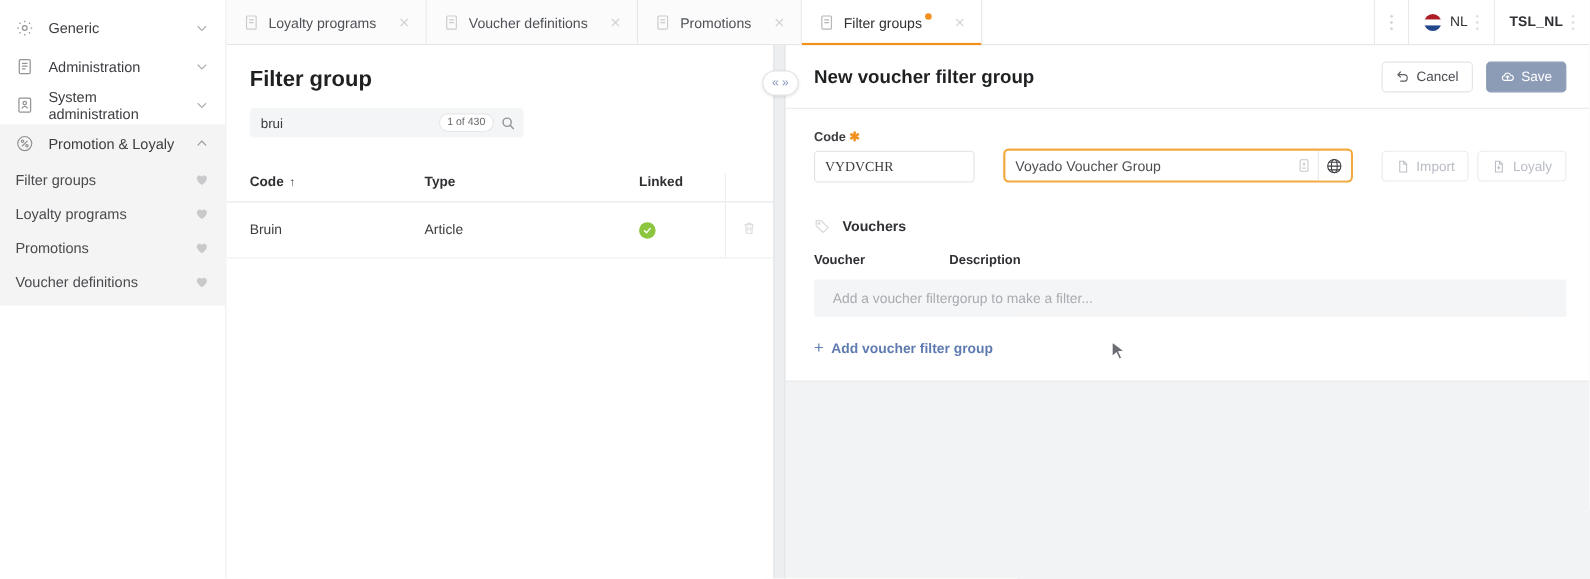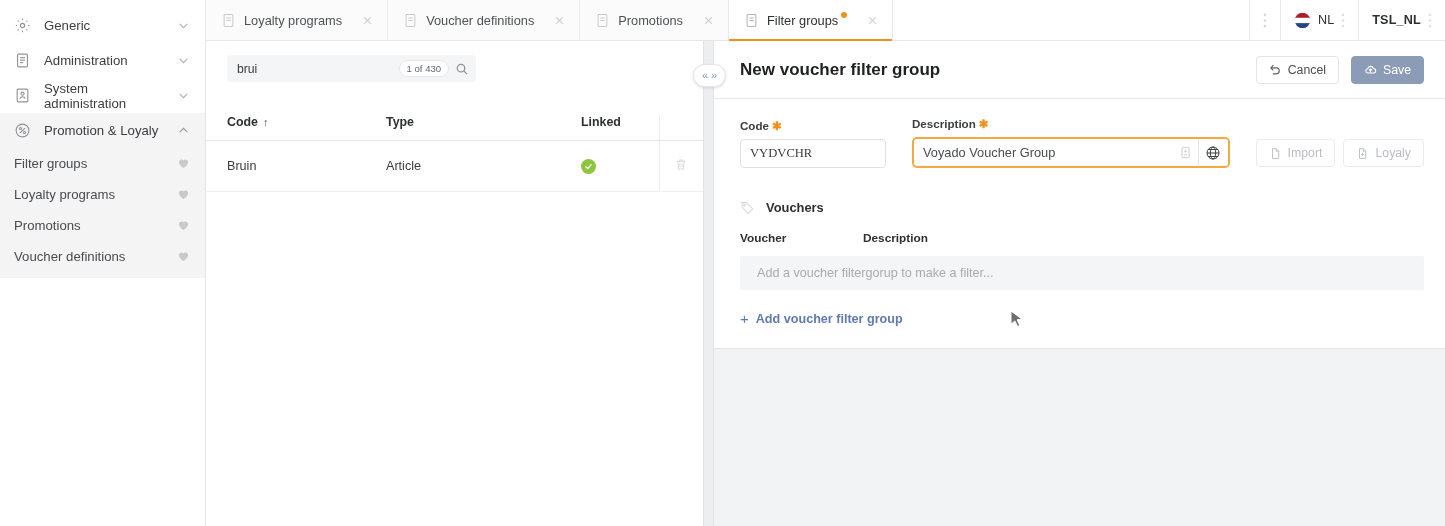--- a/index.html
+++ b/index.html
@@ -395,20 +395,21 @@
             <circle cx="2" cy="2" r="1.4"></circle>
             <circle cx="2" cy="8" r="1.4"></circle>
             <circle cx="2" cy="14" r="1.4"></circle>
           </svg>
       </div>
     </div>
 
     <div class="split">
 
       <section class="pane-left">
+        <div class="lp-title">Filter group</div>
 
         <div class="search-box">
           <input type="text" value="brui" placeholder="Search" style="">
           <span class="count-pill">1 of 430</span>
           <svg class="search-ico" viewBox="0 0 24 24" fill="none" stroke="#5c5e62" stroke-width="2.2">
             <circle cx="10.5" cy="10.5" r="6.5"></circle>
               <line x1="15.3" y1="15.3" x2="21" y2="21"></line>
           </svg>
         </div>
 
@@ -478,23 +479,20 @@
               <div class="field-code">
                 <div class="fld-label">
                   <span>Code</span><span class="req">✱</span>
                 </div>
                 <div class="inp">
                   <input type="text" value="VYDVCHR" style="">
                 </div>
               </div>
 
               <div class="field-desc">
-                <div class="fld-label">
-                  <span>Description</span><span class="req">✱</span>
-                </div>
                 <div class="inp-focus">
                   <div class="txtpart">
                     <input type="text" value="Voyado Voucher Group" style="">
                     <svg class="mini-ico" viewBox="0 0 16 20" fill="none" stroke="#8b8d92" stroke-width="1.4">
                       <rect x="2.5" y="2" width="11" height="16" rx="1.6"></rect>
                         <line x1="5.3" y1="13.6" x2="10.7" y2="13.6"></line>
                         <path d="M8 5.5v4.6M6.2 8.3h3.6"></path>
                     </svg>
                   </div>
                   <div class="globe-btn">

